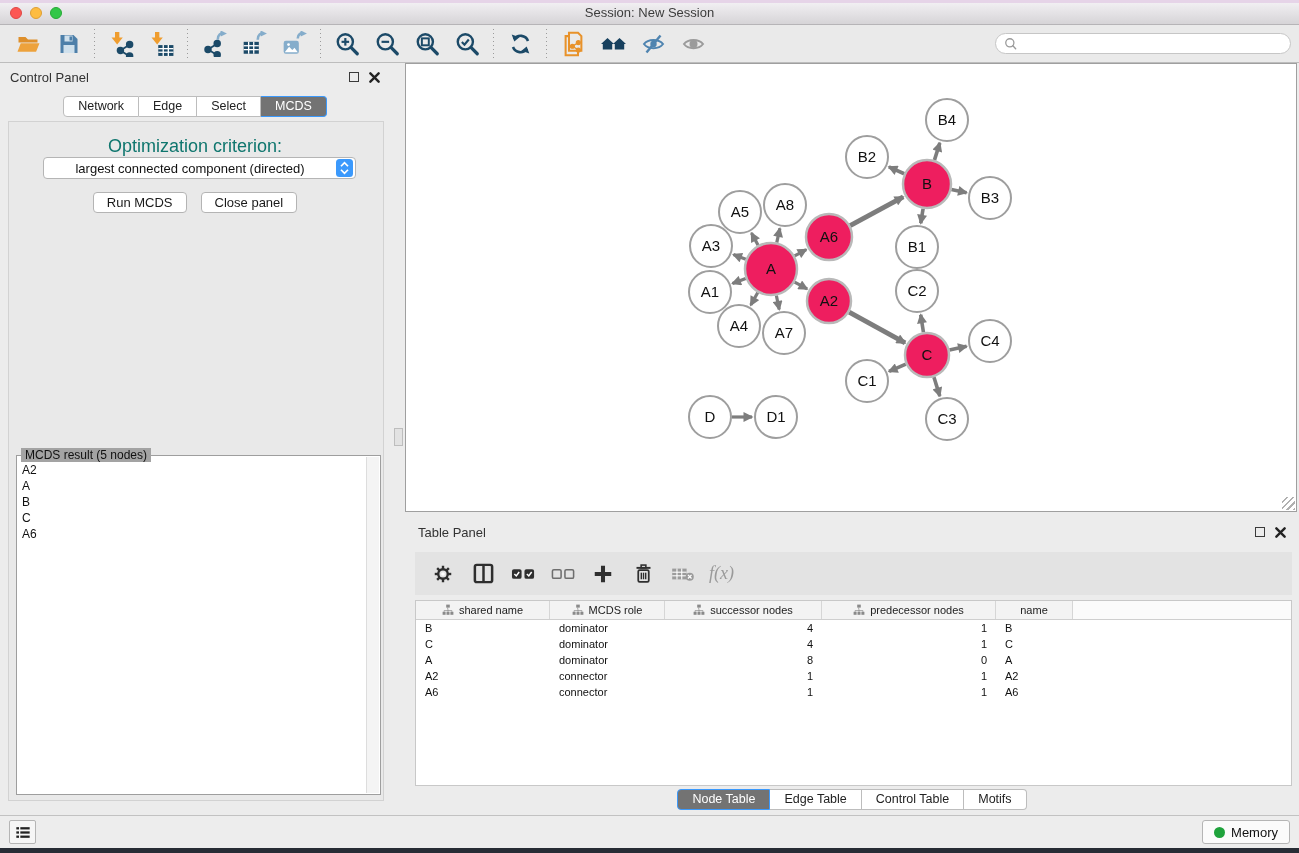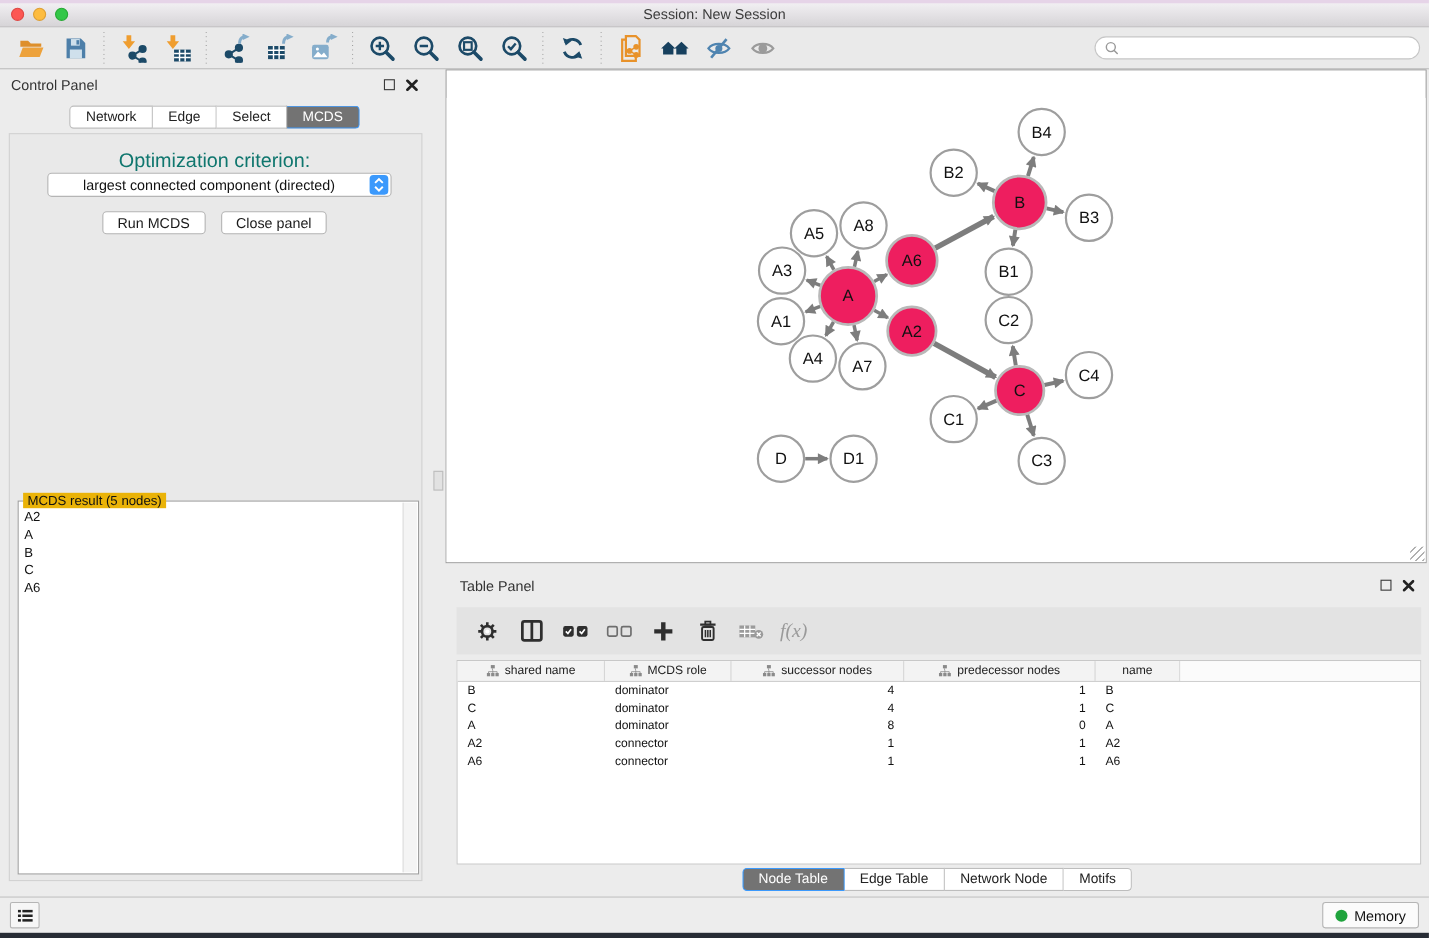--- a/index.html
+++ b/index.html
@@ -46,21 +46,21 @@
   .opt-label { left:0; top:136px; width:390px; text-align:center; font-size:18px; color:#0f766e; }
   .criterion { left:43px; top:157px; width:313px; height:22px; background:#fff; border:1px solid #b5b5b5;
     border-radius:4px; display:flex; align-items:center; }
   .criterion .val { flex:1; text-align:center; font-size:13px; color:#111; }
   .stepper { width:17px; height:18px; margin-right:2px; background:#3b99fc; border-radius:3.5px;
     display:flex; flex-direction:column; align-items:center; justify-content:center; }
   .btn { background:#fff; border:1px solid #b4b4b4; border-radius:4px; height:21px; font-size:13px;
     color:#1a1a1a; display:inline-flex; align-items:center; justify-content:center; padding:0 13px; }
   .btn-row { left:0; top:192px; width:390px; display:flex; justify-content:center; gap:14px; }
   .result-box { left:16px; top:455px; width:365px; height:340px; background:#fff; border:1px solid #9e9e9e; }
-  .result-legend { position:absolute; top:-8px; left:4px; background:#eab308; padding:0 4px;
+  .result-legend { position:absolute; top:-8px; left:4px; background:#a3a3a3; padding:0 4px;
     font-size:12px; color:#111; white-space:nowrap; }
   .result-list { position:absolute; left:2px; top:6px; right:16px; bottom:2px; font-size:12px;
     color:#111; line-height:16px; padding-left:3px; }
   .result-scroll { position:absolute; top:1px; right:1px; width:13px; bottom:1px; background:#f4f4f4;
     border-left:1px solid #ddd; }
 
   
   .netwin { left:405px; top:63px; width:892px; height:449px; background:#fff; border:1px solid #9f9f9f; }
   .net-titlebar { position:absolute; left:0; top:0; width:100%; height:25px;
     background:linear-gradient(#f0f0f0,#d5d5d5); border-bottom:1px solid #ababab; }
@@ -598,21 +598,21 @@
     <div class="td c2 num">1</div>
     <div class="td c3 num">1</div>
     <div class="td c4">A6</div>
   </div>
 </div>
 
 <div class="abs tp-tabs">
   <div class="seg">
     <div class="tab active">Node Table</div>
     <div class="tab">Edge Table</div>
-    <div class="tab">Network Node</div>
+    <div class="tab">Control Table</div>
     <div class="tab">Motifs</div>
   </div>
 </div>
 
 <div class="abs statusbar">
   <div class="list-btn">
     <svg width="16" height="15" viewBox="0 0 24 22">
         <g fill="#222">
           <rect x="2" y="3" width="4" height="3.4"></rect>
           <rect x="8" y="3" width="14" height="3.4"></rect>

